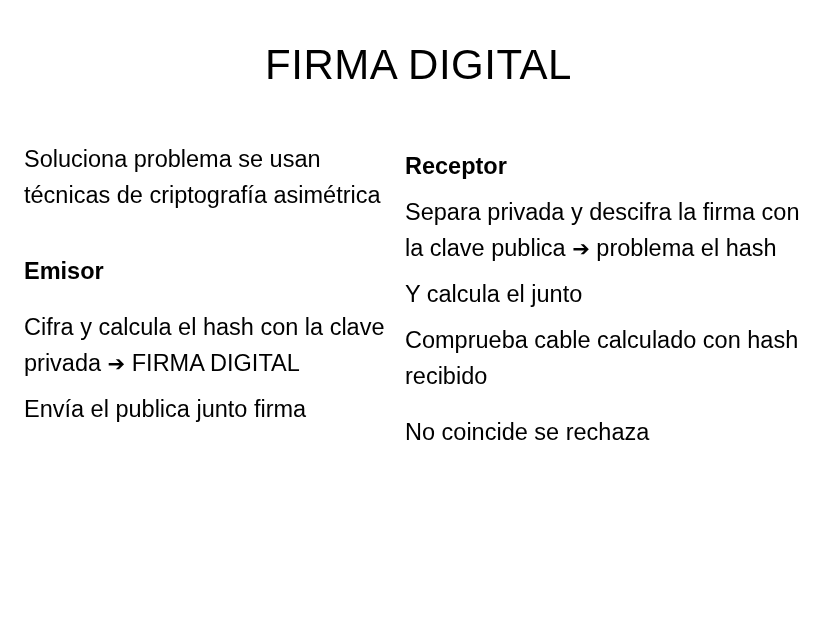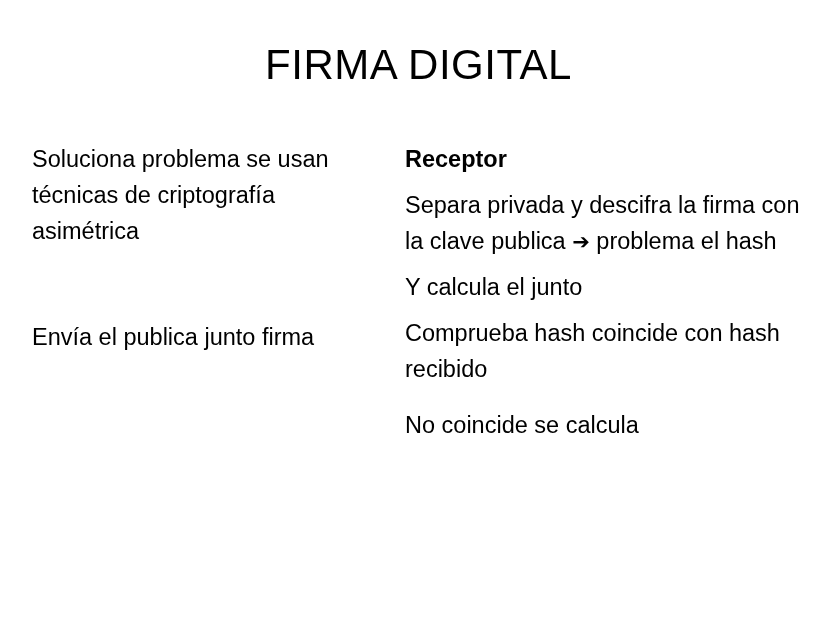--- a/index.html
+++ b/index.html
@@ -38,27 +38,28 @@
     width: 837px;
     display: flex;
     flex-direction: row;
     align-items: flex-start;
   }
   .col {
     box-sizing: border-box;
   }
   .col-left {
     width: 405px;
-    padding-left: 32px;
+    padding-left: 24px;
     padding-right: 18px;
   }
   .col-right {
     width: 432px;
     padding-left: 0px;
     padding-right: 27px;
+    margin-top: 7px;
   }
   .para {
     font-size: 23.5px;
     line-height: 1.53;
     margin: 0 0 0 0;
   }
   .para.bold {
     font-weight: bold;
   }
   .gap-small {
@@ -81,49 +82,51 @@
 
   <div class="slide-title">FIRMA DIGITAL</div>
 
   <div class="columns">
 
     <div class="col col-left">
       <p class="para">Soluciona problema se usan técnicas de criptografía asimétrica</p>
 
       <div class="gap-block"></div>
 
+      <p class="para bold">Emisor</p>
 
       <div class="gap-small"></div>
 
 
       <div class="gap-small"></div>
 
+      <p class="para"><span>Cifra y calcula el hash con la clave privada </span><span class="arrow">➔</span><span> FIRMA DIGITAL</span></p>
 
       <div class="gap-small"></div>
 
       <p class="para">Envía el publica junto firma</p>
     </div>
 
     <div class="col col-right">
       <p class="para bold">Receptor</p>
 
       <div class="gap-small"></div>
 
       <p class="para"><span>Separa privada y descifra la firma con la clave publica </span><span class="arrow">➔</span><span> problema el hash</span></p>
 
       <div class="gap-small"></div>
 
       <p class="para">Y calcula el junto</p>
 
       <div class="gap-small"></div>
 
-      <p class="para">Comprueba hash coincide con hash recibido</p>
+      <p class="para">Comprueba cable calculado con hash recibido</p>
 
       <div class="gap-small"></div>
 
 
       <div class="gap-small"></div>
 
-      <p class="para">No coincide se calcula</p>
+      <p class="para">No coincide se rechaza</p>
     </div>
 
   </div>
 </div>
 
 </body></html>

